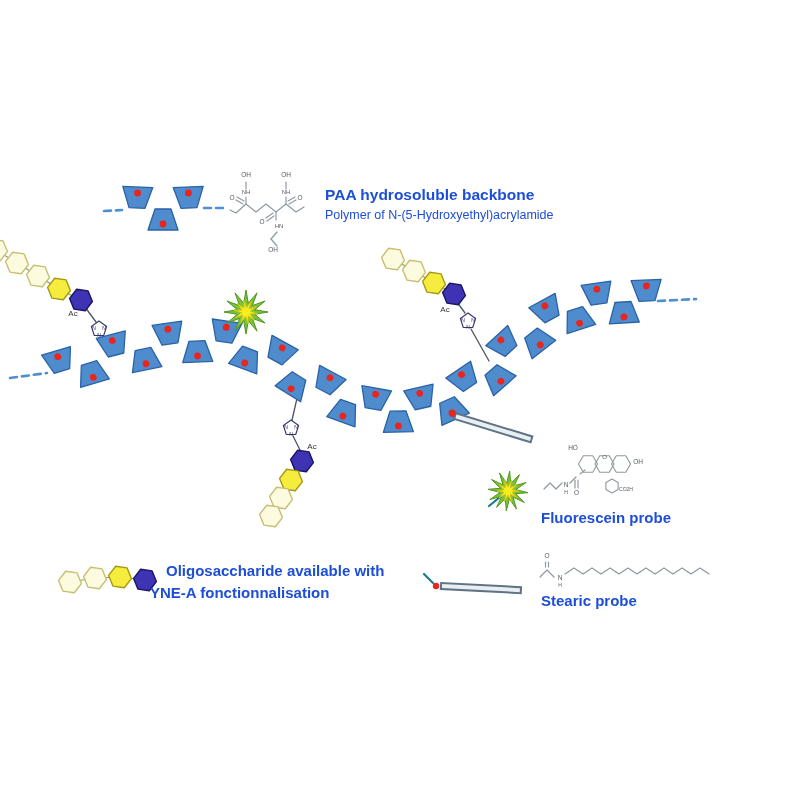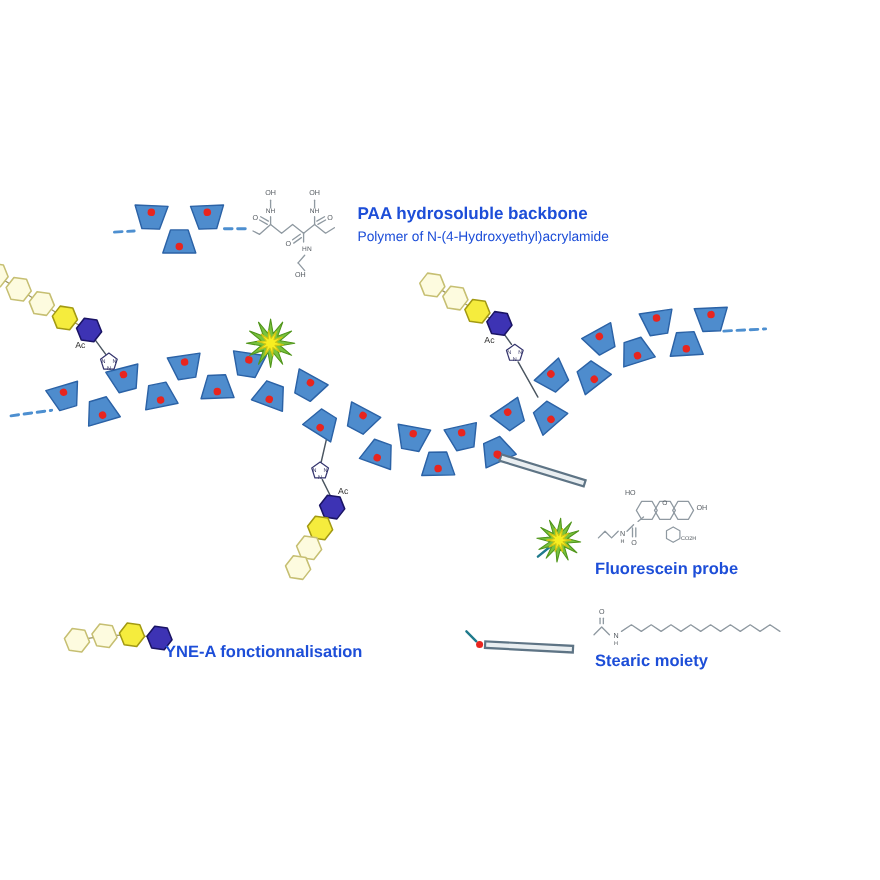--- a/index.html
+++ b/index.html
@@ -267,20 +267,21 @@
         <line x1="545.5" y1="567" x2="545.5" y2="562" stroke="#8f99a1" stroke-width="1.2" stroke-linecap="round"></line>
         <line x1="548.5" y1="567" x2="548.5" y2="562" stroke="#8f99a1" stroke-width="1.2" stroke-linecap="round"></line>
         <text x="547" y="558" font-size="6.5" fill="#555b61" text-anchor="middle">O</text>
         <text x="560" y="580" font-size="6.5" fill="#555b61" text-anchor="middle">N</text>
         <text x="560" y="586.5" font-size="5" fill="#555b61" text-anchor="middle">H</text>
         <polyline points="565,574 574,568 583,574 592,568 601,574 610,568 619,574 628,568 637,574 646,568 655,574 664,568 673,574 682,568 691,574 700,568 709,574 " fill="none" stroke="#8f99a1" stroke-width="1.2" stroke-linejoin="round" stroke-linecap="round"></polyline>
       </g>
     </svg>
 
   <div class="lbl bold t16" style="left:325px;top:186px">PAA hydrosoluble backbone</div>
-  <div class="lbl t12" style="left:325px;top:208px">Polymer of N-(4-Hydroxyethyl)acrylamide</div>
+  <div class="lbl t12" style="left:325px;top:208px">Polymer of N-(5-Hydroxyethyl)acrylamide</div>
 
   <div class="lbl bold t15" style="left:541px;top:509px">Fluorescein probe</div>
 
+  <div class="lbl bold t15" style="left:166px;top:562px">Oligosaccharide available with</div>
   <div class="lbl bold t15" style="left:150px;top:584px">YNE-A fonctionnalisation</div>
 
-  <div class="lbl bold t15" style="left:541px;top:592px">Stearic moiety</div>
+  <div class="lbl bold t15" style="left:541px;top:592px">Stearic probe</div>
 </div>
 
 </body></html>

